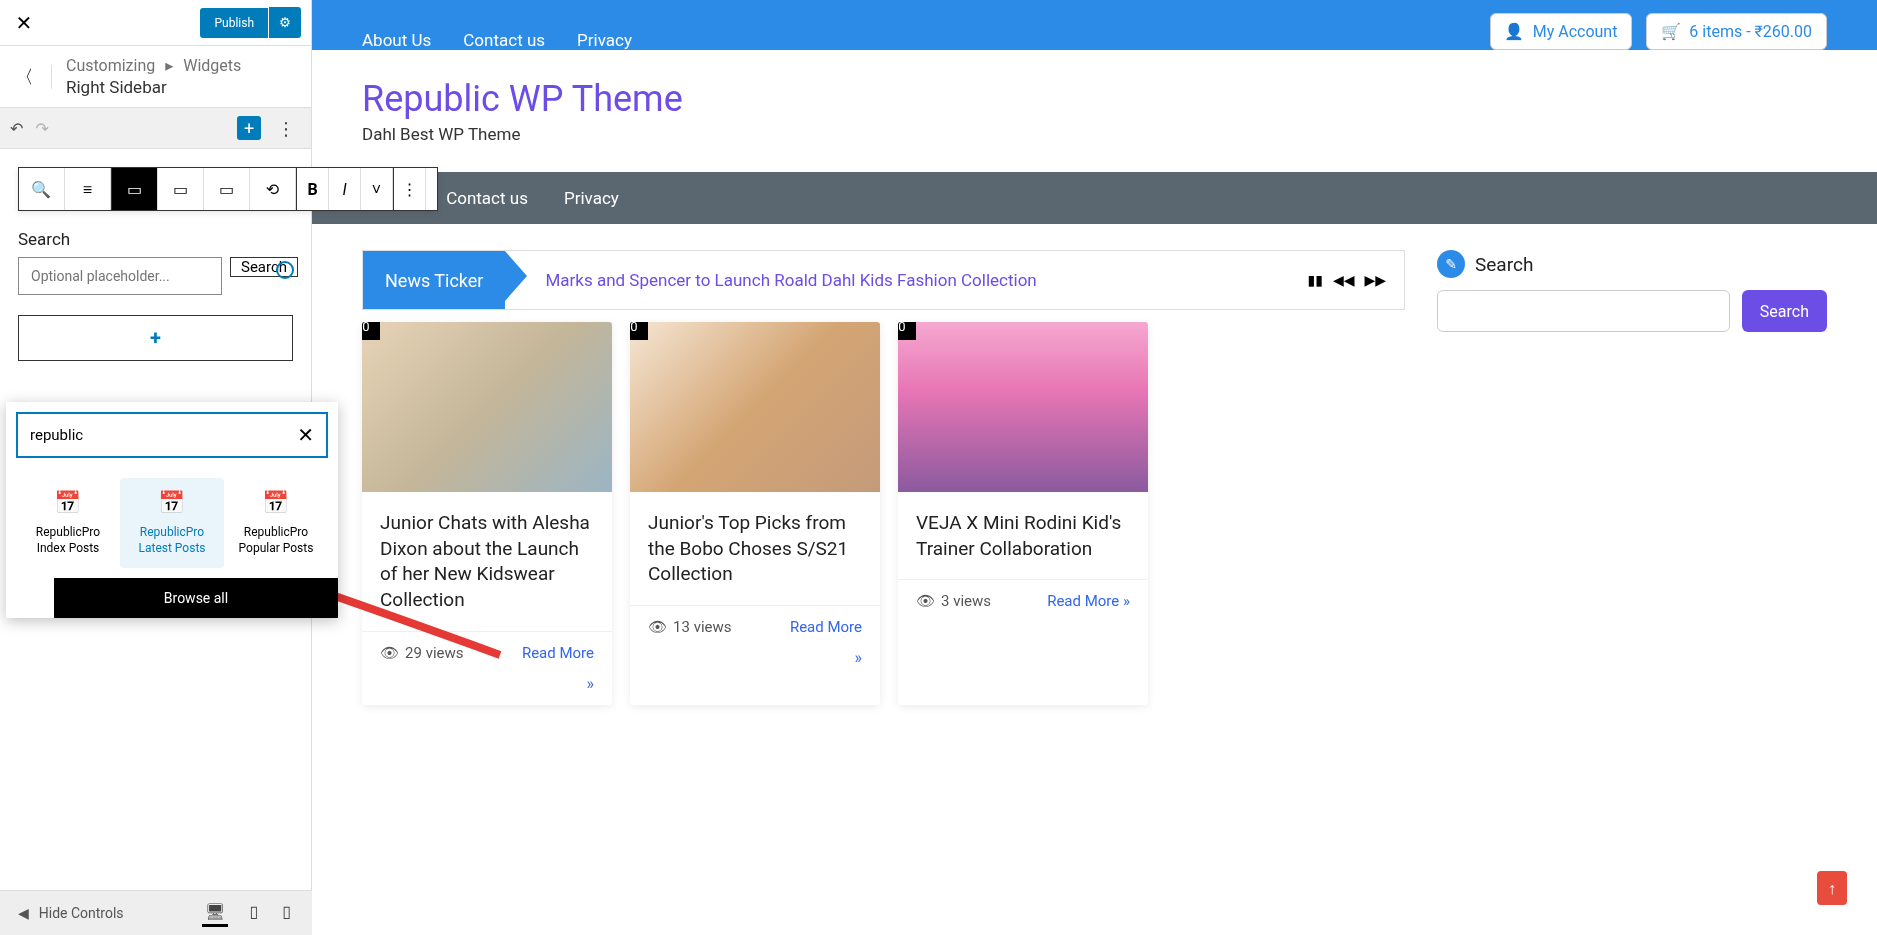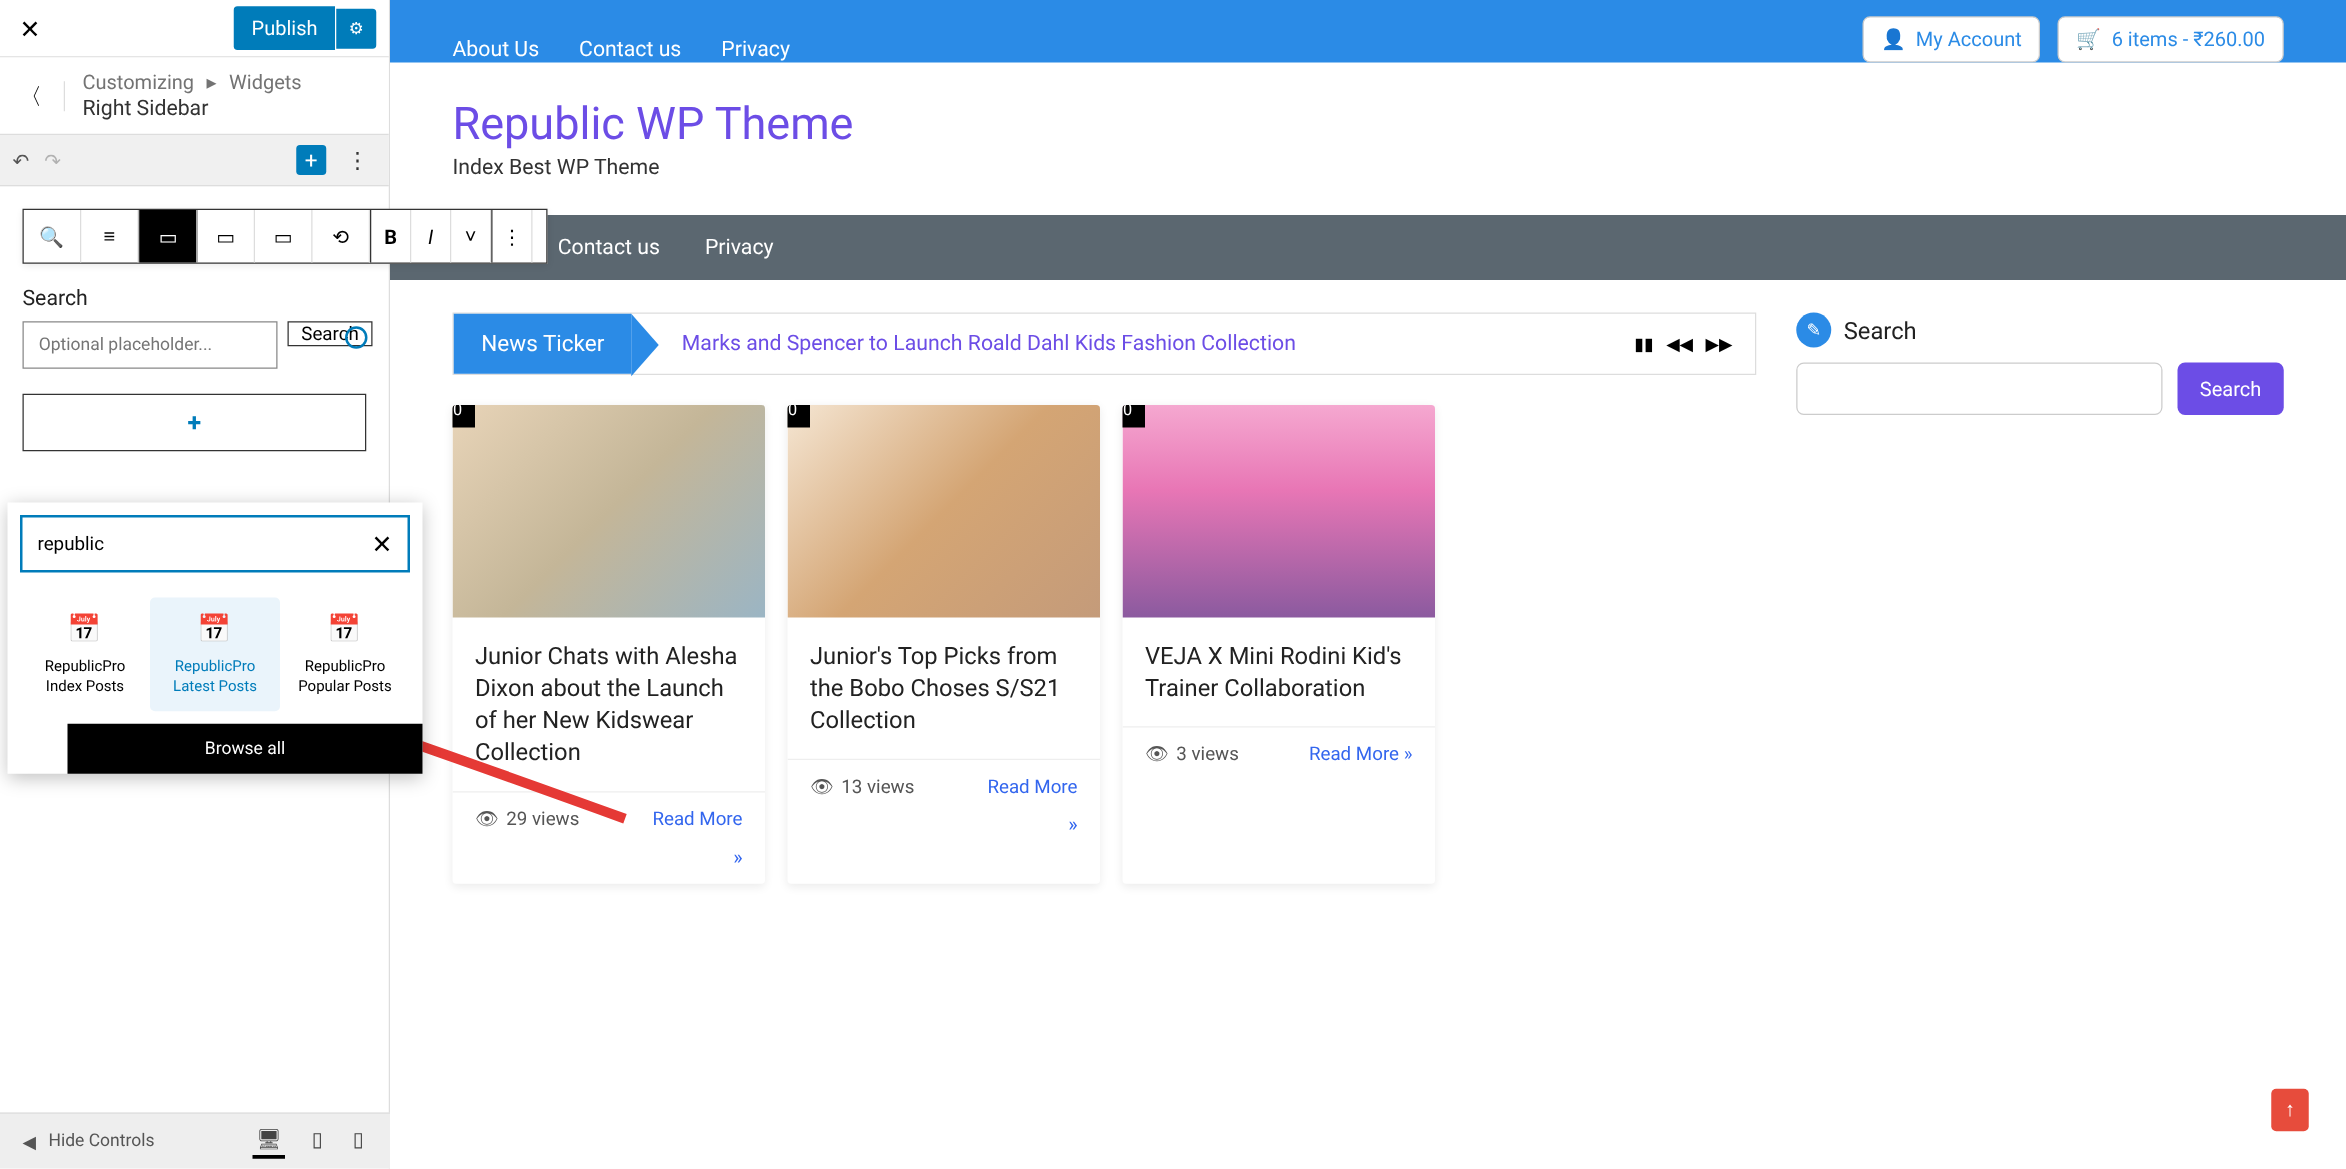--- a/index.html
+++ b/index.html
@@ -3,21 +3,21 @@
 <meta charset="utf-8">
 <style>
 * { margin: 0; padding: 0; box-sizing: border-box; font-family: -apple-system, BlinkMacSystemFont, "Segoe UI", Roboto, sans-serif; }
 body { background: #fff; width: 1877px; height: 935px; overflow: hidden; position: relative; }
 
 
 .customizer { position: absolute; left: 0; top: 0; width: 312px; height: 100%; background: #fff; border-right: 1px solid #ddd; z-index: 100; }
 .cust-top { display: flex; align-items: center; justify-content: space-between; background: #fff; border-bottom: 1px solid #ddd; height: 46px; }
 .cust-close { width: 48px; height: 46px; display: flex; align-items: center; justify-content: center; cursor: pointer; font-size: 20px; }
 .publish-wrap { display: flex; align-items: center; gap: 1px; margin-right: 10px; }
-.publish-btn { background: #007cba; color: #fff; border: none; padding: 8px 14px; font-size: 16px; cursor: pointer; border-radius: 3px 0 0 3px; }
+.publish-btn { background: #007cba; color: #fff; border: none; padding: 8px 14px; font-size: 12px; cursor: pointer; border-radius: 3px 0 0 3px; }
 .publish-gear { background: #007cba; color: #fff; border: none; padding: 8px 10px; cursor: pointer; border-radius: 0 3px 3px 0; }
 .cust-nav { display: flex; align-items: center; background: #fff; border-bottom: 1px solid #ddd; padding: 10px 12px; }
 .cust-back { width: 40px; display: flex; align-items: center; justify-content: center; font-size: 18px; cursor: pointer; border-right: 1px solid #ddd; margin-right: 14px; padding-right: 14px; }
 .breadcrumb { font-size: 16px; color: #737373; }
 .breadcrumb .sep { margin: 0 6px; }
 .cust-title { font-size: 17px; color: #333; margin-top: 2px; }
 .editor-toolbar-row { display: flex; align-items: center; justify-content: space-between; background: #f0f0f0; padding: 8px 10px; border-bottom: 1px solid #ddd; }
 .tb-left { display: flex; align-items: center; gap: 12px; }
 .tb-icon { cursor: pointer; font-size: 16px; color: #555; }
 .plus-btn { background: #007cba; color: #fff; width: 24px; height: 24px; border: none; border-radius: 3px; font-size: 18px; cursor: pointer; display: flex; align-items: center; justify-content: center; }
@@ -75,21 +75,21 @@
 .site-title { color: #6c4de6; font-size: 36px; font-weight: 400; }
 .site-tag { color: #333; font-size: 17px; margin-top: 4px; }
 
 .sec-nav { background: #5b6770; height: 52px; display: flex; align-items: center; padding: 0 80px; gap: 36px; }
 .sec-nav a { color: #fff; text-decoration: none; font-size: 17px; }
 
 .content { padding: 26px 50px; display: flex; gap: 32px; }
 .main-col { flex: 1; }
 .sidebar-col { width: 390px; }
 
-.news-ticker { display: flex; align-items: center; border: 1px solid #ddd; height: 50px; margin-bottom: 24px; }
+.news-ticker { display: flex; align-items: center; border: 1px solid #ddd; height: 60px; margin-bottom: 12px; }
 .ticker-label { background: #2b8be6; color: #fff; padding: 0 22px; height: 100%; display: flex; align-items: center; font-size: 18px; position: relative; }
 .ticker-label:after { content: ""; position: absolute; right: -22px; top: 0; border-left: 22px solid #2b8be6; border-top: 25px solid transparent; border-bottom: 25px solid transparent; }
 .ticker-text { margin-left: 40px; color: #6c4de6; font-size: 17px; flex: 1; }
 .ticker-ctrl { display: flex; gap: 10px; padding-right: 18px; font-size: 14px; }
 
 .cards-row { display: flex; gap: 18px; }
 .card { background: #fff; box-shadow: 0 2px 8px rgba(0,0,0,.08); width: 250px; border-radius: 3px; overflow: hidden; position: relative; }
 .badge { position: absolute; top: -10px; left: -10px; background: #000; color: #fff; width: 28px; height: 28px; display: flex; align-items: center; justify-content: center; font-size: 13px; }
 .card-img { width: 100%; height: 170px; background: #ddd; background-size: cover; }
 .card-img.child-dog { background: linear-gradient(135deg, #e8d4b8 0%, #c4b698 50%, #9bb5c4 100%); }
@@ -234,21 +234,21 @@
       </div>
       <div class="cart-btn">
         <span>🛒</span>
         <span>6 items - ₹260.00</span>
       </div>
     </div>
   </div>
 
   <div class="site-header">
     <div class="site-title">Republic WP Theme</div>
-    <div class="site-tag">Index Best WP Theme</div>
+    <div class="site-tag">Dahl Best WP Theme</div>
   </div>
 
   <div class="sec-nav">
     <a href="#">Js</a>
     <a href="#">Contact us</a>
     <a href="#">Privacy</a>
   </div>
 
   <div class="content">
     <div class="main-col">

